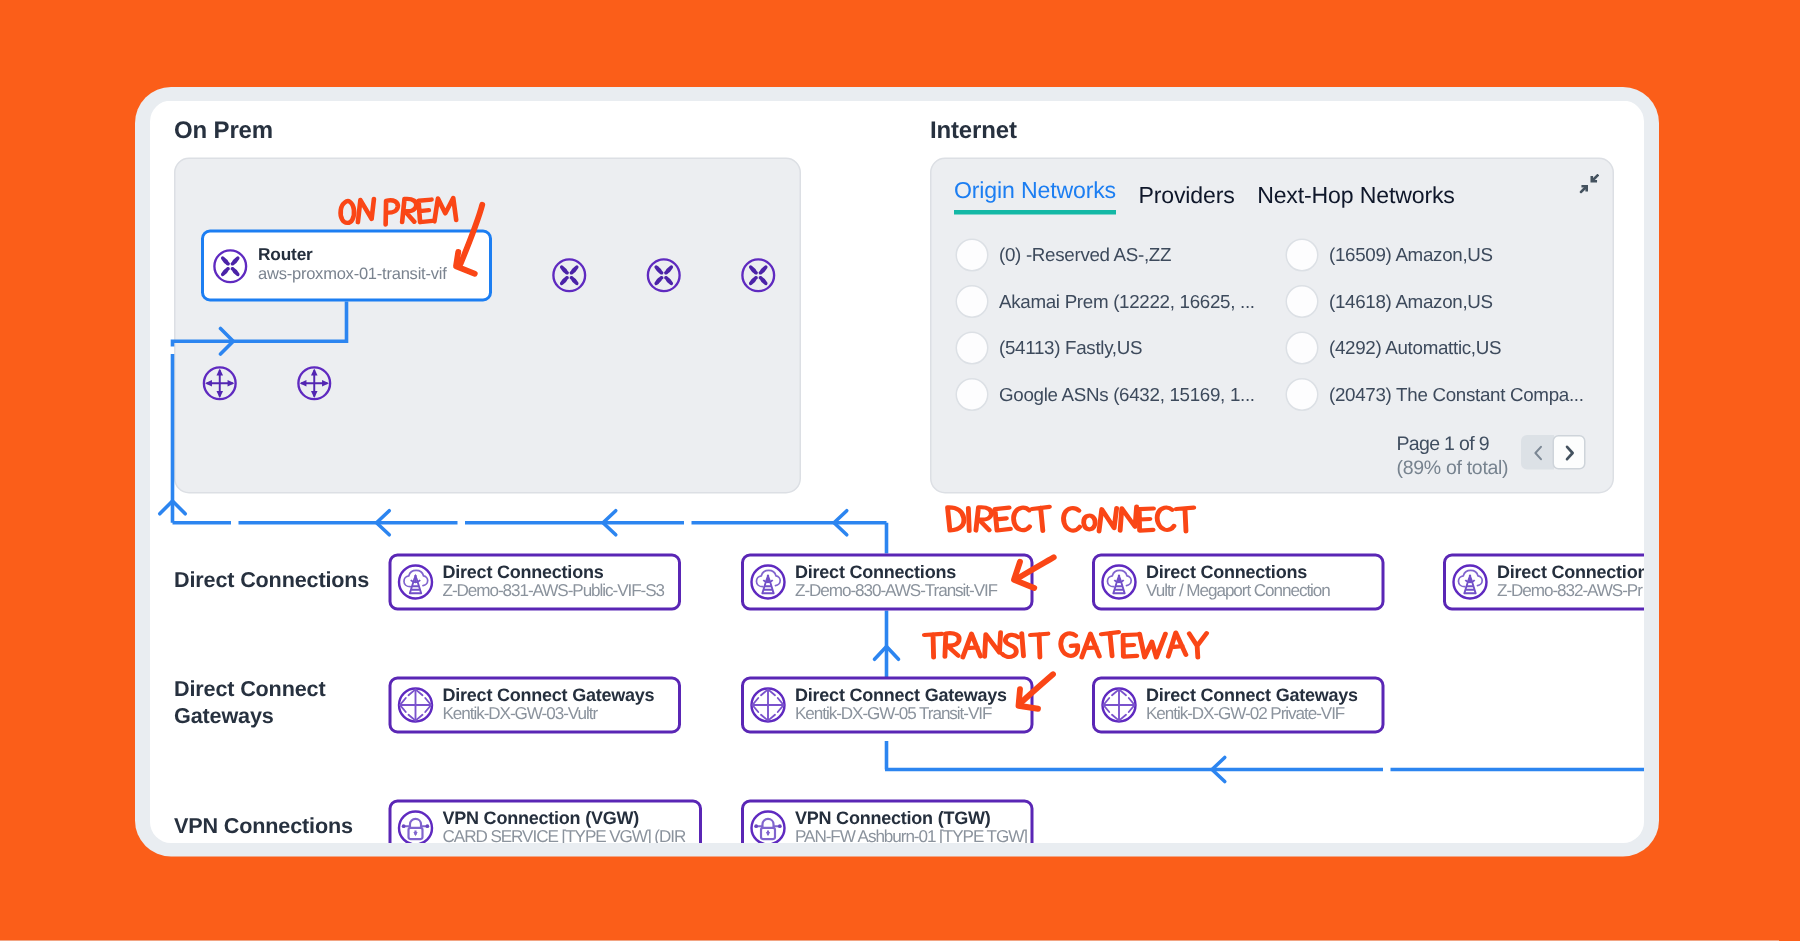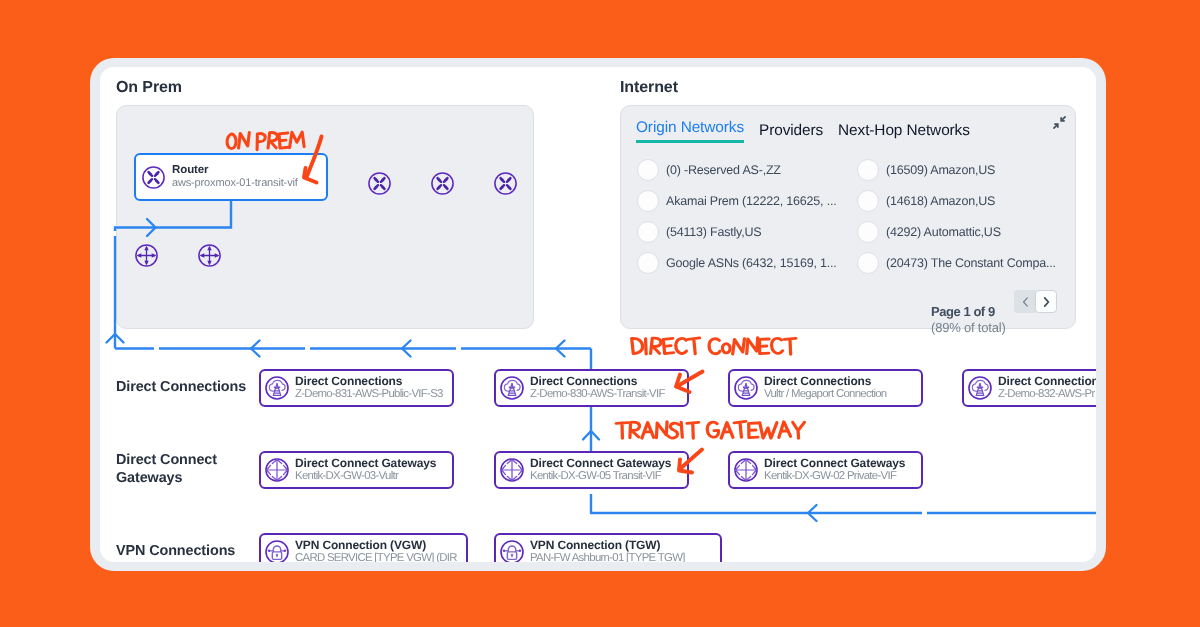--- a/index.html
+++ b/index.html
@@ -29,21 +29,21 @@
 
   .tabs{position:absolute;display:flex;align-items:flex-end;}
   .tab{font-size:15.4px;color:#0f172a;padding-bottom:3px;margin-right:15px;white-space:nowrap;letter-spacing:-0.1px;line-height:18px;}
   .tab.active{color:#1C7EF2;border-bottom:3px solid #14b8a6;font-weight:normal;}
 
   .asn-row{position:absolute;display:flex;align-items:center;}
   .asn-radio{width:22px;height:22px;border-radius:50%;background:#FDFDFE;border:1.2px solid #DCE0E5;flex:none;box-sizing:border-box;}
   .asn-label{margin-left:7px;font-size:12.5px;color:#3D4A5C;white-space:nowrap;letter-spacing:-0.2px;}
 
   .pager-text{position:absolute;text-align:left;}
-  .pager-line1{font-size:13px;font-weight:bold;color:#404E60;line-height:16px;letter-spacing:-0.45px;margin-top:16px;}
+  .pager-line1{font-size:13px;font-weight:normal;color:#404E60;line-height:16px;letter-spacing:-0.45px;}
   .pager-line2{font-size:13px;color:#77838F;line-height:16px;letter-spacing:-0.2px;}
   .pager-btns{position:absolute;display:flex;}
   .pg-btn{width:22px;height:23px;display:flex;align-items:center;justify-content:center;line-height:0;box-sizing:border-box;}
   .pg-prev{background:#DCE1E6;border-radius:4px 0 0 4px;}
   .pg-next{background:#FCFDFD;border:1px solid #CED4DA;border-radius:4px;margin-left:-1px;}
 
   .row-label{position:absolute;font-size:14.4px;font-weight:bold;color:#27313F;line-height:18px;letter-spacing:-0.1px;}
 
   .pbox{position:absolute;height:38px;background:#fff;border:2px solid #5A26B5;border-radius:6px;
     box-sizing:border-box;display:flex;align-items:center;z-index:4;}
@@ -339,21 +339,21 @@
           <span class="bico" style="margin-left:3px">
             <svg width="26" height="26" viewBox="0 0 24 24">
               <use href="#ic-vpn"></use>
             </svg>
           </span>
           <span class="pbox-txt">
             <span class="pbox-title" style="display:block">VPN Connection (VGW)</span>
             <span class="pbox-sub" style="display:block">CARD SERVICE [TYPE VGW] (DIR</span>
           </span>
         </div>
-        <div class="pbox" style="left: 394px; top: 466px; width: 228px;">
+        <div class="pbox" style="left: 394px; top: 466px; width: 195px;">
           <span class="bico" style="margin-left:3px">
             <svg width="26" height="26" viewBox="0 0 24 24">
               <use href="#ic-vpn"></use>
             </svg>
           </span>
           <span class="pbox-txt">
             <span class="pbox-title" style="display:block">VPN Connection (TGW)</span>
             <span class="pbox-sub" style="display:block">PAN-FW Ashburn-01 [TYPE TGW]</span>
           </span>
         </div>

